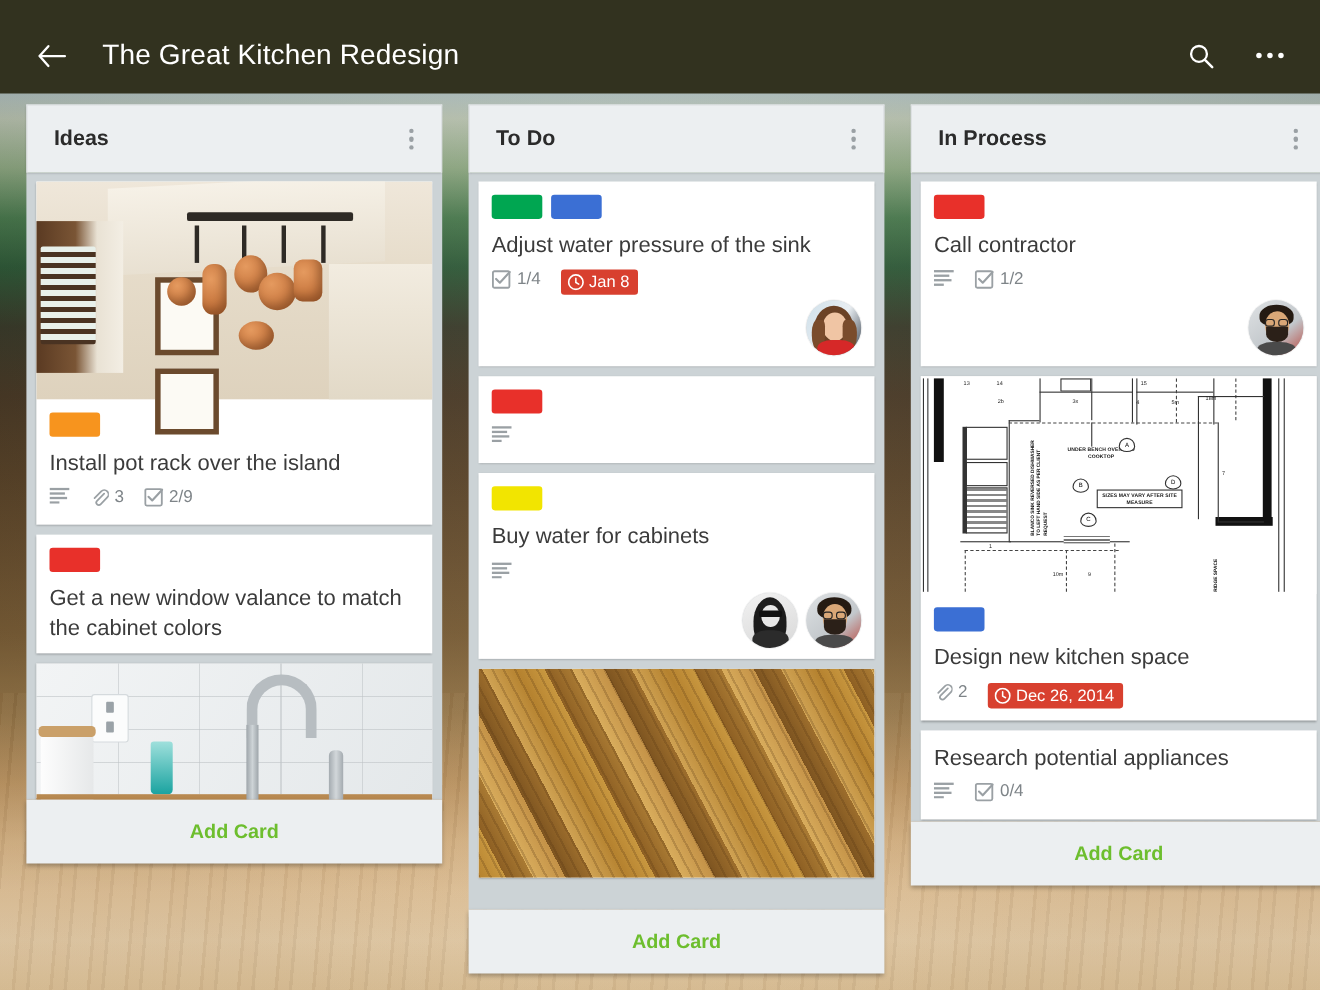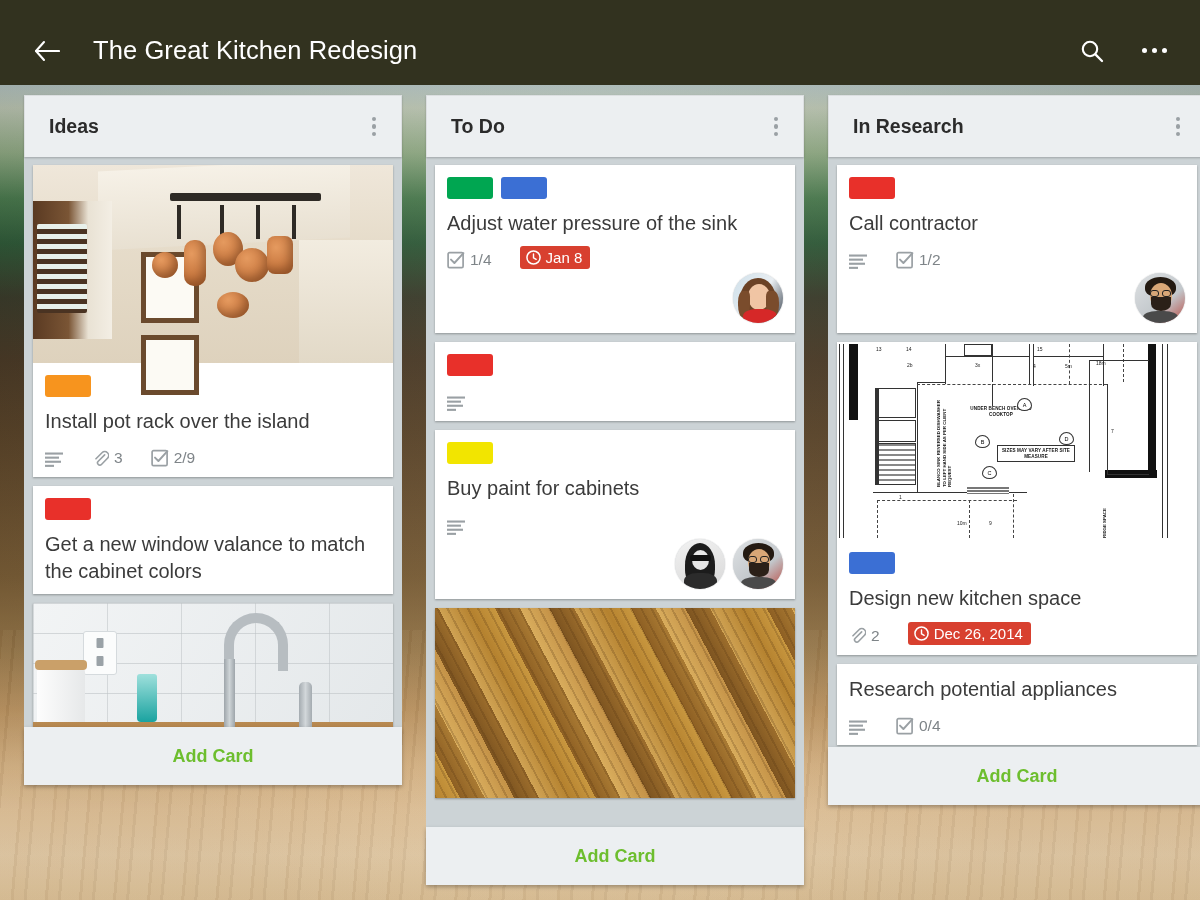--- a/index.html
+++ b/index.html
@@ -158,21 +158,21 @@
   .card-body { padding: 12px 12px 10px 12px; }
 
   .label-row { display: flex; gap: 8px; margin-bottom: 11px; }
   .label-chip { width: 46px; height: 22px; border-radius: 3px; }
 
   .card-title {
     font-size: 20px; color: #3b3b3b; line-height: 1.32;
     font-weight: 400;
   }
   .card-badges {
-    display: flex; align-items: flex-end; gap: 28px;
+    display: flex; align-items: flex-start; gap: 18px;
     margin-top: 9px; min-height: 24px;
   }
   .badge { display: flex; align-items: center; gap: 5px; color: #8a9094; font-size: 15.5px; }
   .badge-text { color: #7e8488; font-size: 15.5px; }
 
   .due-badge {
     display: inline-flex; align-items: center; gap: 5px;
     background: #d8402f; color: #fff;
     font-size: 15px;
     border-radius: 3px; padding: 3px 8px 3px 6px;
@@ -552,21 +552,21 @@
             </span>
           </div>
         </div>
       </div>
 
       <div class="card">
         <div class="card-body">
           <div class="label-row">
             <span class="label-chip" style="background:#f2e500"></span>
           </div>
-          <div class="card-title">Buy paint for cabinets</div>
+          <div class="card-title">Buy water for cabinets</div>
           <div class="card-badges">
             <span class="badge">
               <svg width="19" height="15" viewBox="0 0 19 15">
                 <rect x="0" y="0.5" width="18" height="2.1" fill="#9aa0a4"></rect>
                 <rect x="0" y="4.6" width="14" height="2.1" fill="#9aa0a4"></rect>
                 <rect x="0" y="8.7" width="16" height="2.1" fill="#9aa0a4"></rect>
                 <rect x="0" y="12.8" width="9" height="2.1" fill="#9aa0a4"></rect>
               </svg>
             </span>
           </div>
@@ -602,21 +602,21 @@
       </div>
 
     </div>
     <div class="list-footer">
       <span class="add-card-label">Add Card</span>
     </div>
   </div>
 
   <div class="list-column" id="list-inprocess" style="height: 710px;">
     <div class="list-header">
-      <div class="list-title">In Research</div>
+      <div class="list-title">In Process</div>
       <div class="list-menu">
         <span class="dot-v"></span>
         <span class="dot-v"></span>
         <span class="dot-v"></span>
       </div>
     </div>
     <div class="list-cards">
 
       <div class="card">
         <div class="card-body">

